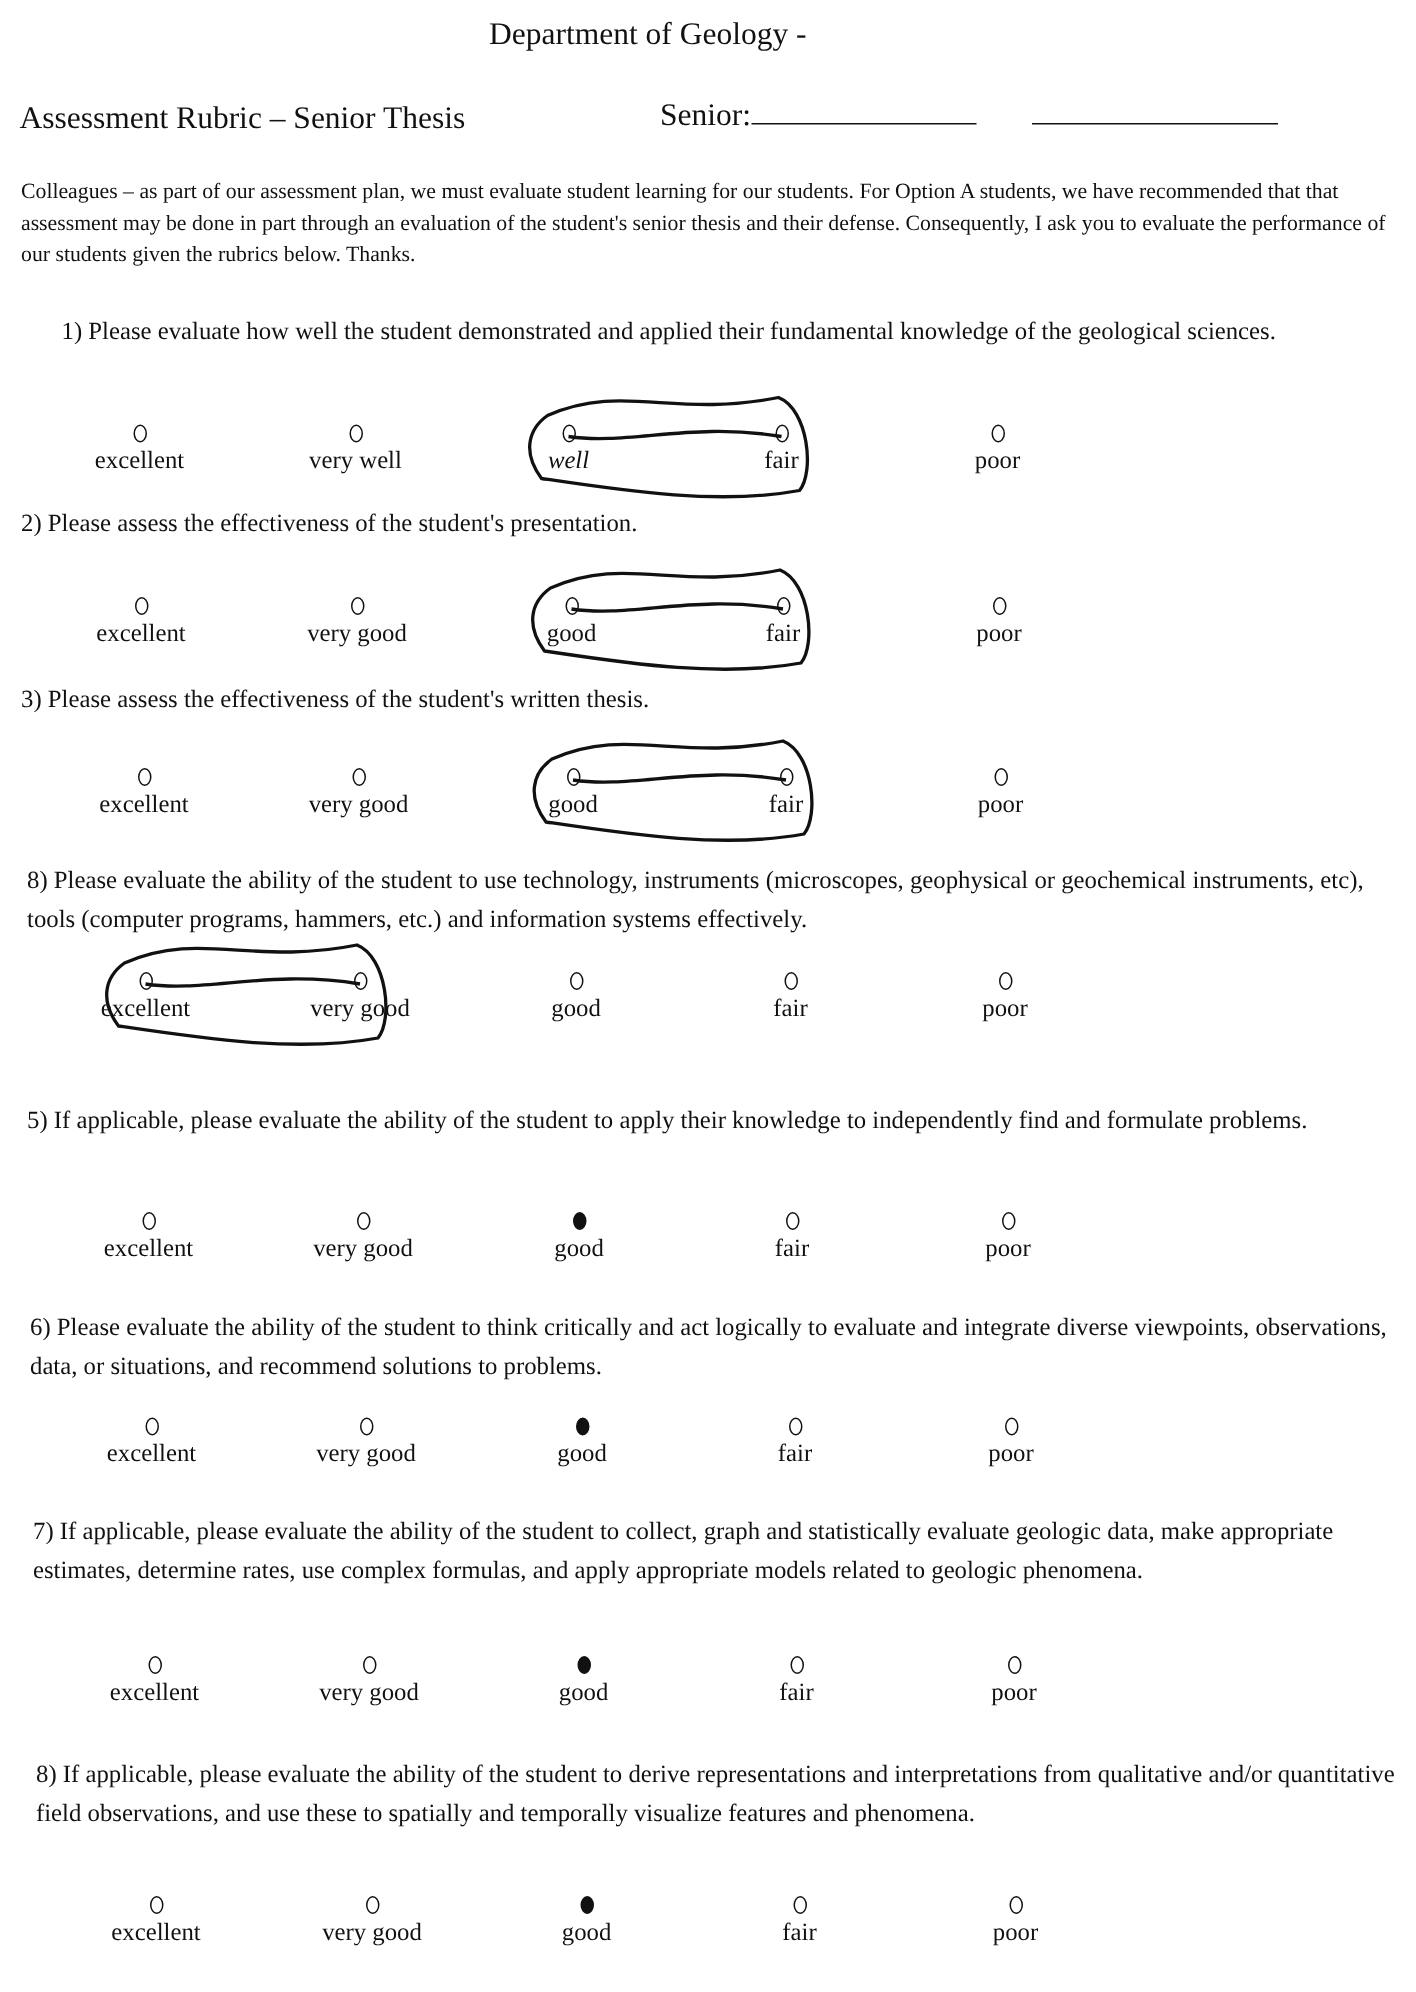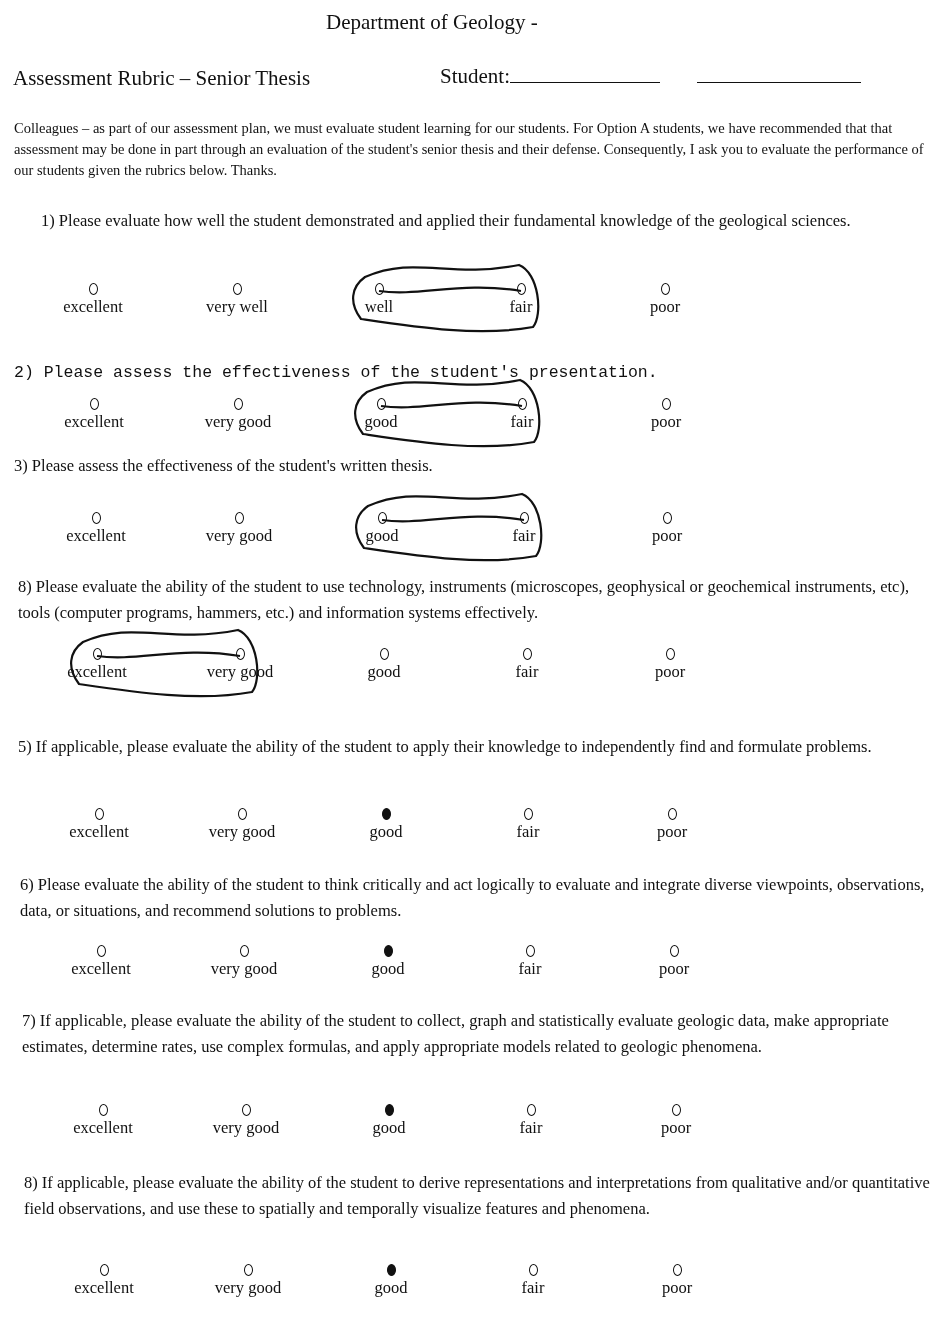--- a/index.html
+++ b/index.html
@@ -23,49 +23,49 @@
   svg.marks { position: absolute; left: 0; top: 0; pointer-events: none; }
   svg.marks path, svg.marks ellipse { fill: none; stroke: #111; stroke-width: 2.2; }
 </style>
 </head>
 <body>
 
 <div class="abs title" style="left:326px; top:10px;">Department of Geology -</div>
 
 <div class="abs subtitle" style="left:13px; top:66px;">Assessment Rubric – Senior Thesis</div>
 <div class="abs subtitle" style="left:440px; top:64px;">
-  <span>Student:</span><span class="blank" style="width:150px;"></span>
+  <span>Senior:</span><span class="blank" style="width:150px;"></span>
   <span class="blank" style="width:164px; margin-left:32px;"></span>
 </div>
 
 <div class="abs intro" style="left:14px; top:118px; width:922px;">Colleagues – as part of our assessment plan, we must evaluate student learning for our students.  For Option A students, we have recommended that that assessment may be done in part through an evaluation of the student's senior thesis and their defense. Consequently, I ask you to evaluate the performance of our students given the rubrics below.  Thanks.</div>
 
 <div id="questions">
     <div class="abs q" style="left: 14px; top: 208px; width: 910px; margin-left: 27px;">1) Please evaluate how well the student demonstrated and applied their fundamental knowledge of the geological sciences.</div>
     <div class="opt" style="left: 33px; top: 283px;">
       <span class="circ"></span>
       <span class="lbl">excellent</span>
     </div>
     <div class="opt" style="left: 177px; top: 283px;">
       <span class="circ"></span>
       <span class="lbl">very well</span>
     </div>
-    <div class="opt" style="left: 319px; top: 283px;">
+    <div class="opt" style="left: 319px; top: 283px; font-style: italic;">
       <span class="circ"></span>
       <span class="lbl">well</span>
     </div>
     <div class="opt" style="left: 461px; top: 283px;">
       <span class="circ"></span>
       <span class="lbl">fair</span>
     </div>
     <div class="opt" style="left: 605px; top: 283px;">
       <span class="circ"></span>
       <span class="lbl">poor</span>
     </div>
-    <div class="abs q" style="left: 14px; top: 360px; width: 910px; font-family: Liberation Mono, monospace;">2)  Please assess the effectiveness of the student's presentation.</div>
+    <div class="abs q" style="left: 14px; top: 336px; width: 910px;">2)  Please assess the effectiveness of the student's presentation.</div>
     <div class="opt" style="left: 34px; top: 398px;">
       <span class="circ"></span>
       <span class="lbl">excellent</span>
     </div>
     <div class="opt" style="left: 178px; top: 398px;">
       <span class="circ"></span>
       <span class="lbl">very good</span>
     </div>
     <div class="opt" style="left: 321px; top: 398px;">
       <span class="circ"></span>

